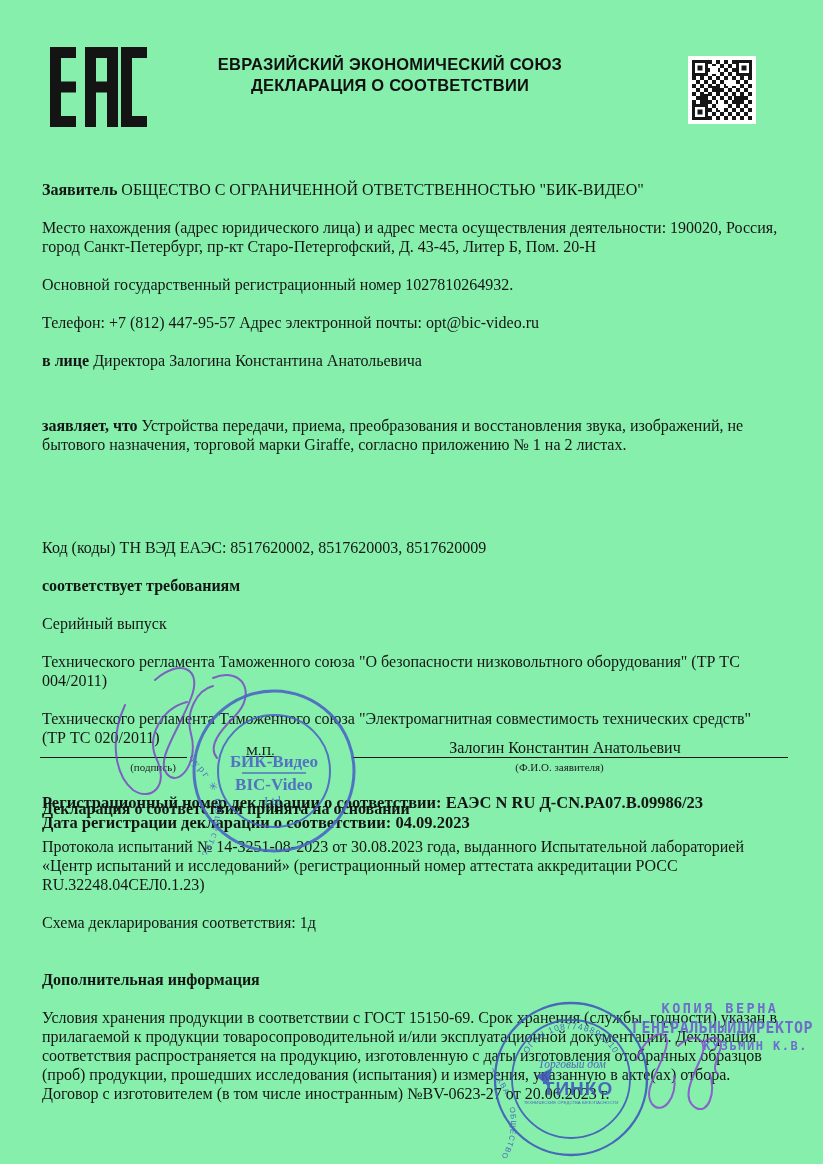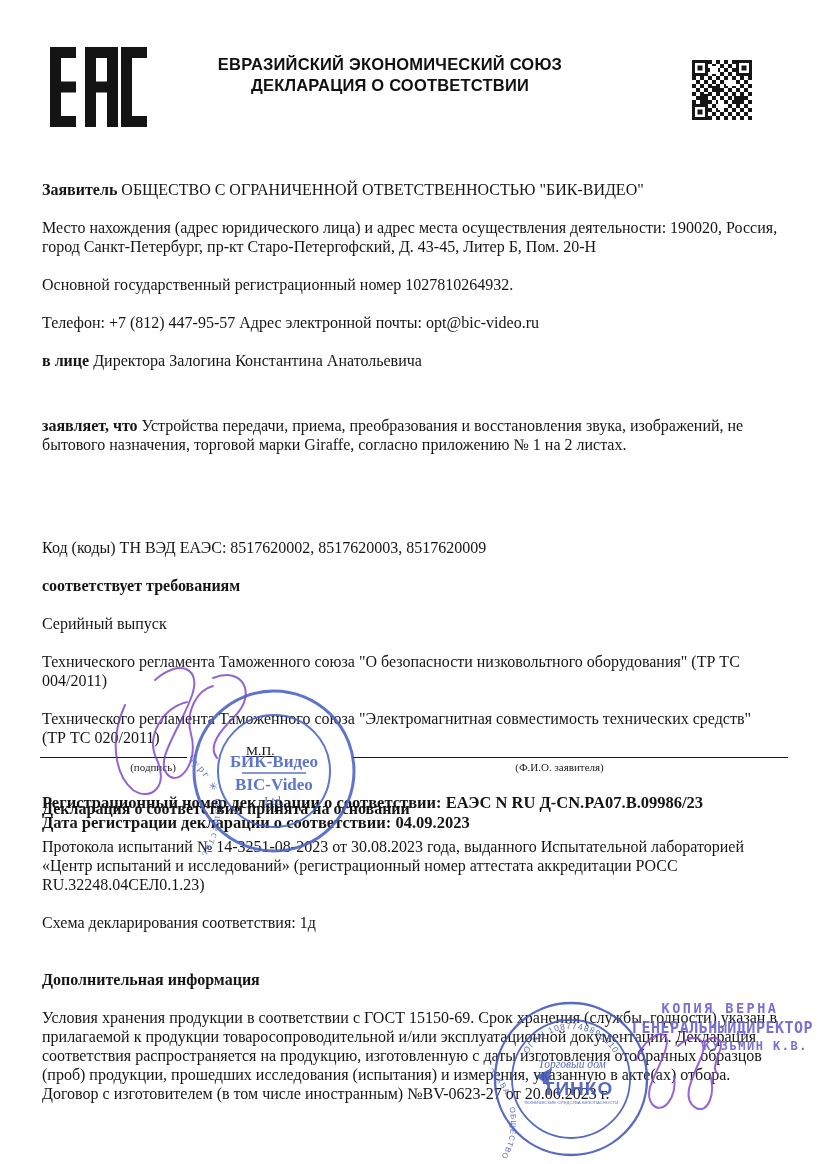--- a/index.html
+++ b/index.html
@@ -1,18 +1,18 @@
 <!DOCTYPE html>
 <html><head>
 <meta charset="utf-8">
 <style>
   html,body{margin:0;padding:0;background:#888;}
   .page{
     position:relative;width:823px;height:1164px;margin:0 auto;
-    background:#ffffff;overflow:hidden;
+    background:#86efac;overflow:hidden;
     font-family:"Liberation Serif", serif;color:#151515;
   }
   
   .eac-logo{position:absolute;left:50px;top:47px;}
   .doc-title{
     position:absolute;left:170px;top:54px;width:440px;text-align:center;
     font-family:"Liberation Sans", sans-serif;font-weight:bold;
     font-size:16.5px;line-height:20.5px;letter-spacing:.2px;color:#111;
   }
   .qr{position:absolute;left:688px;top:56px;}
@@ -141,20 +141,21 @@
 (проб) продукции, прошедших исследования (испытания) и измерения, указанную в акте(ах) отбора.
 Договор с изготовителем (в том числе иностранным) №BV-0623-27 от 20.06.2023 г.</p>
 
     <p class="validity">Декларация о соответствии действительна с даты регистрации по 31.08.2026 включительно.</p>
   </div>
 
   <div class="sig-line left"></div>
   <div class="sig-line right"></div>
   <div class="sig-caption cap-sign">(подпись)</div>
   <div class="mp">М.П.</div>
+  <div class="signer-name">Залогин Константин Анатольевич</div>
   <div class="sig-caption cap-fio">(Ф.И.О. заявителя)</div>
 
   <div class="reg-line reg-number">Регистрационный номер декларации о соответствии: ЕАЭС N RU Д-CN.PA07.B.09986/23</div>
   <div class="reg-line reg-date">Дата регистрации декларации о соответствии: 04.09.2023</div>
 
   <svg class="sig-scribble left-sig" width="185" height="165" viewBox="0 0 185 165">
     <g fill="none" stroke="#7a3fc6" stroke-width="2" stroke-linecap="round" opacity=".8">
       <path d="M60,30 C85,8 108,18 96,48 C84,80 60,110 72,124 C84,138 104,112 96,84 C90,62 102,40 118,36"></path>
       <path d="M30,55 C14,90 20,125 38,140 C56,152 74,136 62,110 C50,86 68,58 92,52"></path>
       <path d="M118,28 C148,16 162,44 140,66 C126,80 112,96 122,108"></path>

